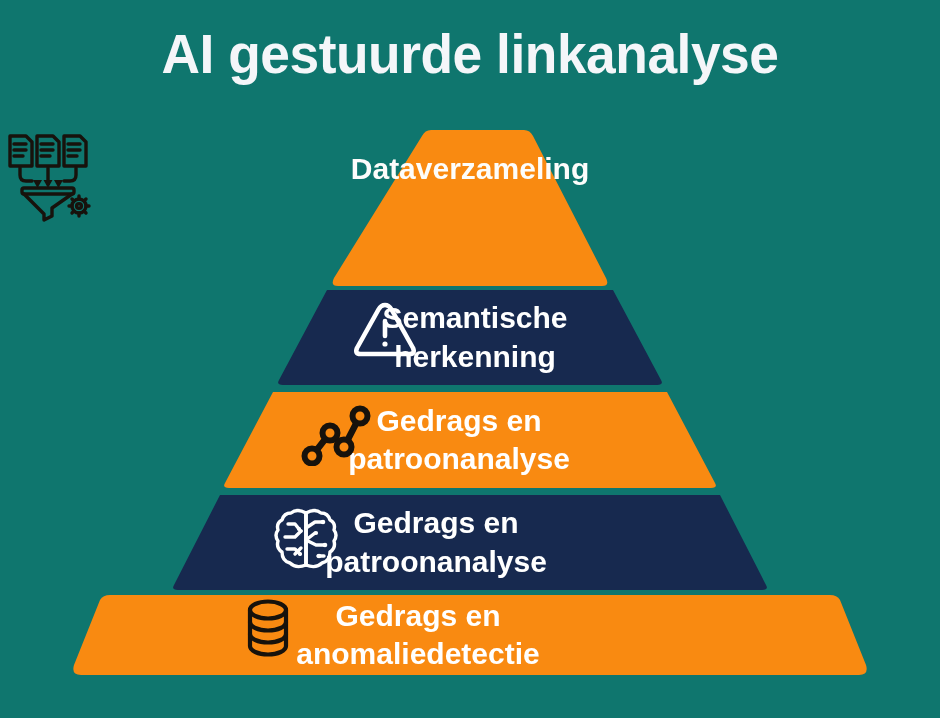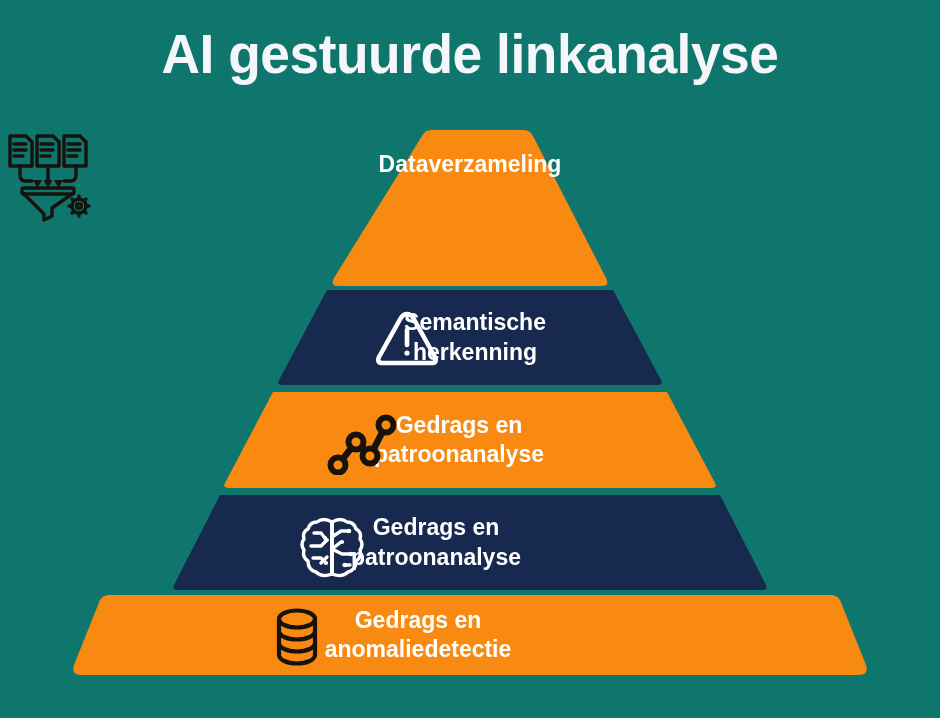--- a/index.html
+++ b/index.html
@@ -64,21 +64,21 @@
     width: 940px;
     height: 100%;
     display: flex;
     align-items: center;
     justify-content: center;
     pointer-events: none;
   }
   .tier-label {
     font-family: "Liberation Sans", sans-serif;
     font-weight: bold;
-    font-size: 23px;
+    font-size: 30px;
     line-height: 1.28;
     color: #ffffff;
     text-align: center;
     white-space: pre-line;
   }
   .tier-icon {
     display: flex;
     align-items: center;
     justify-content: center;
   }

